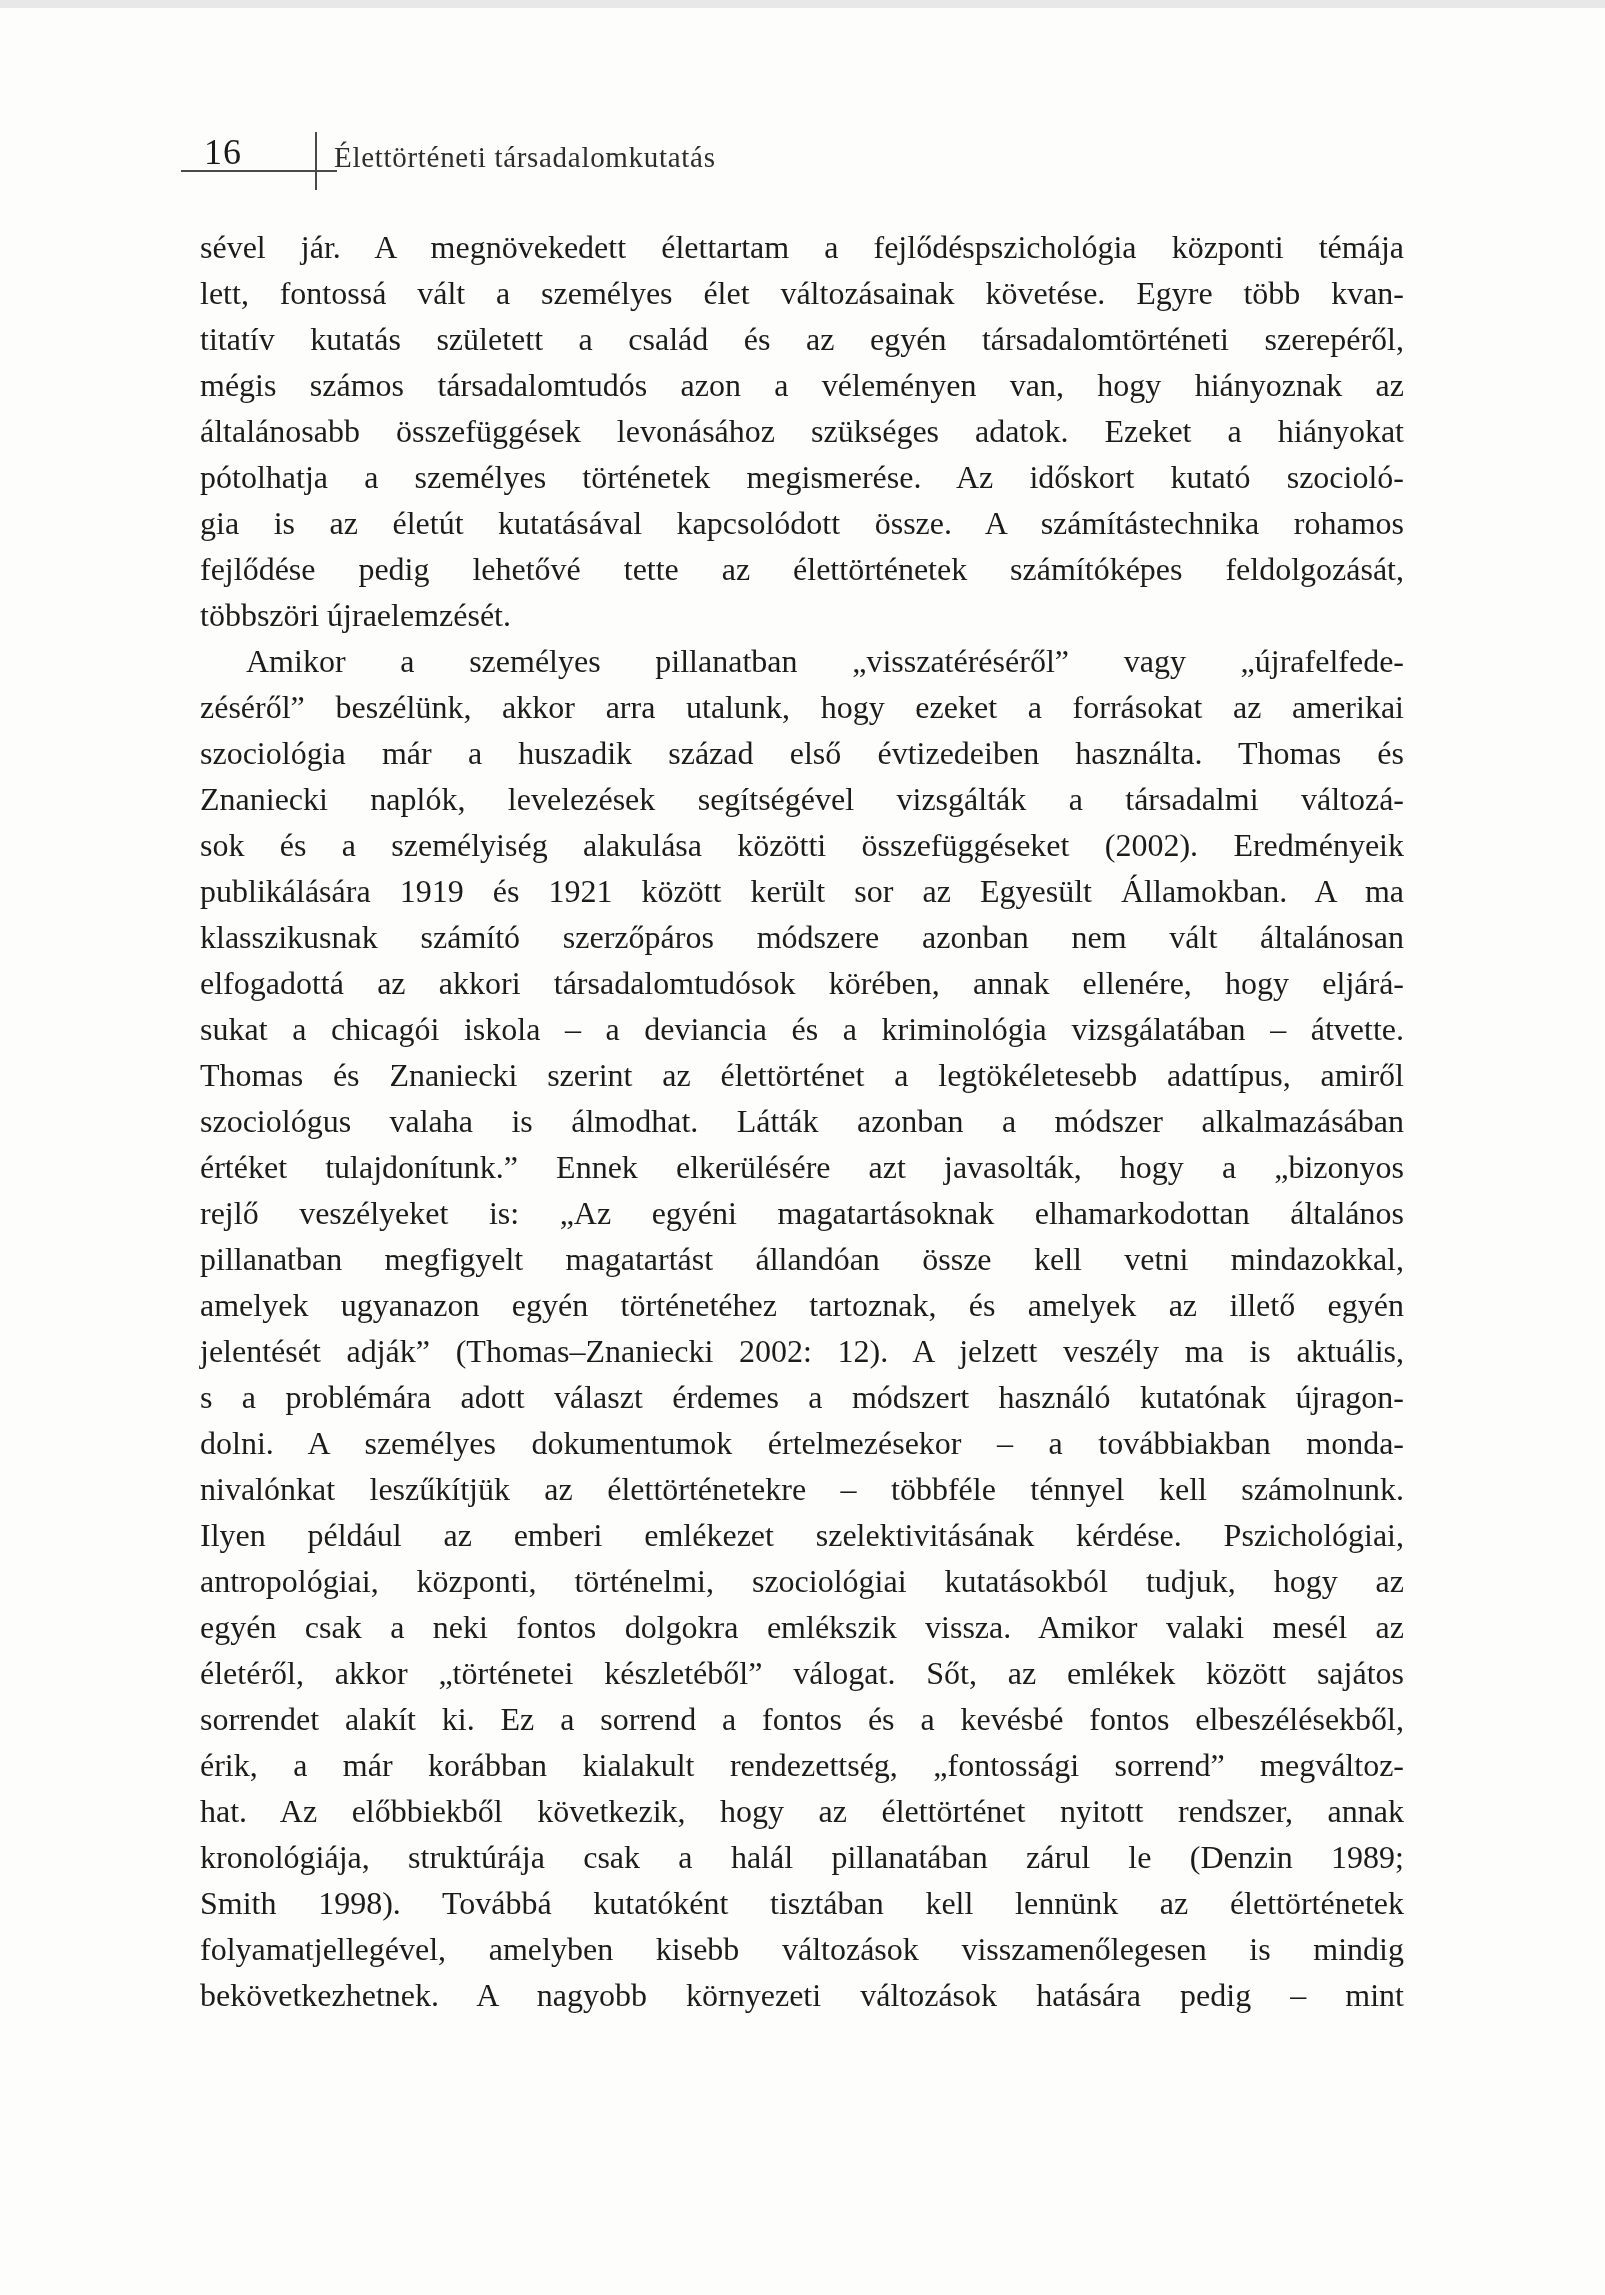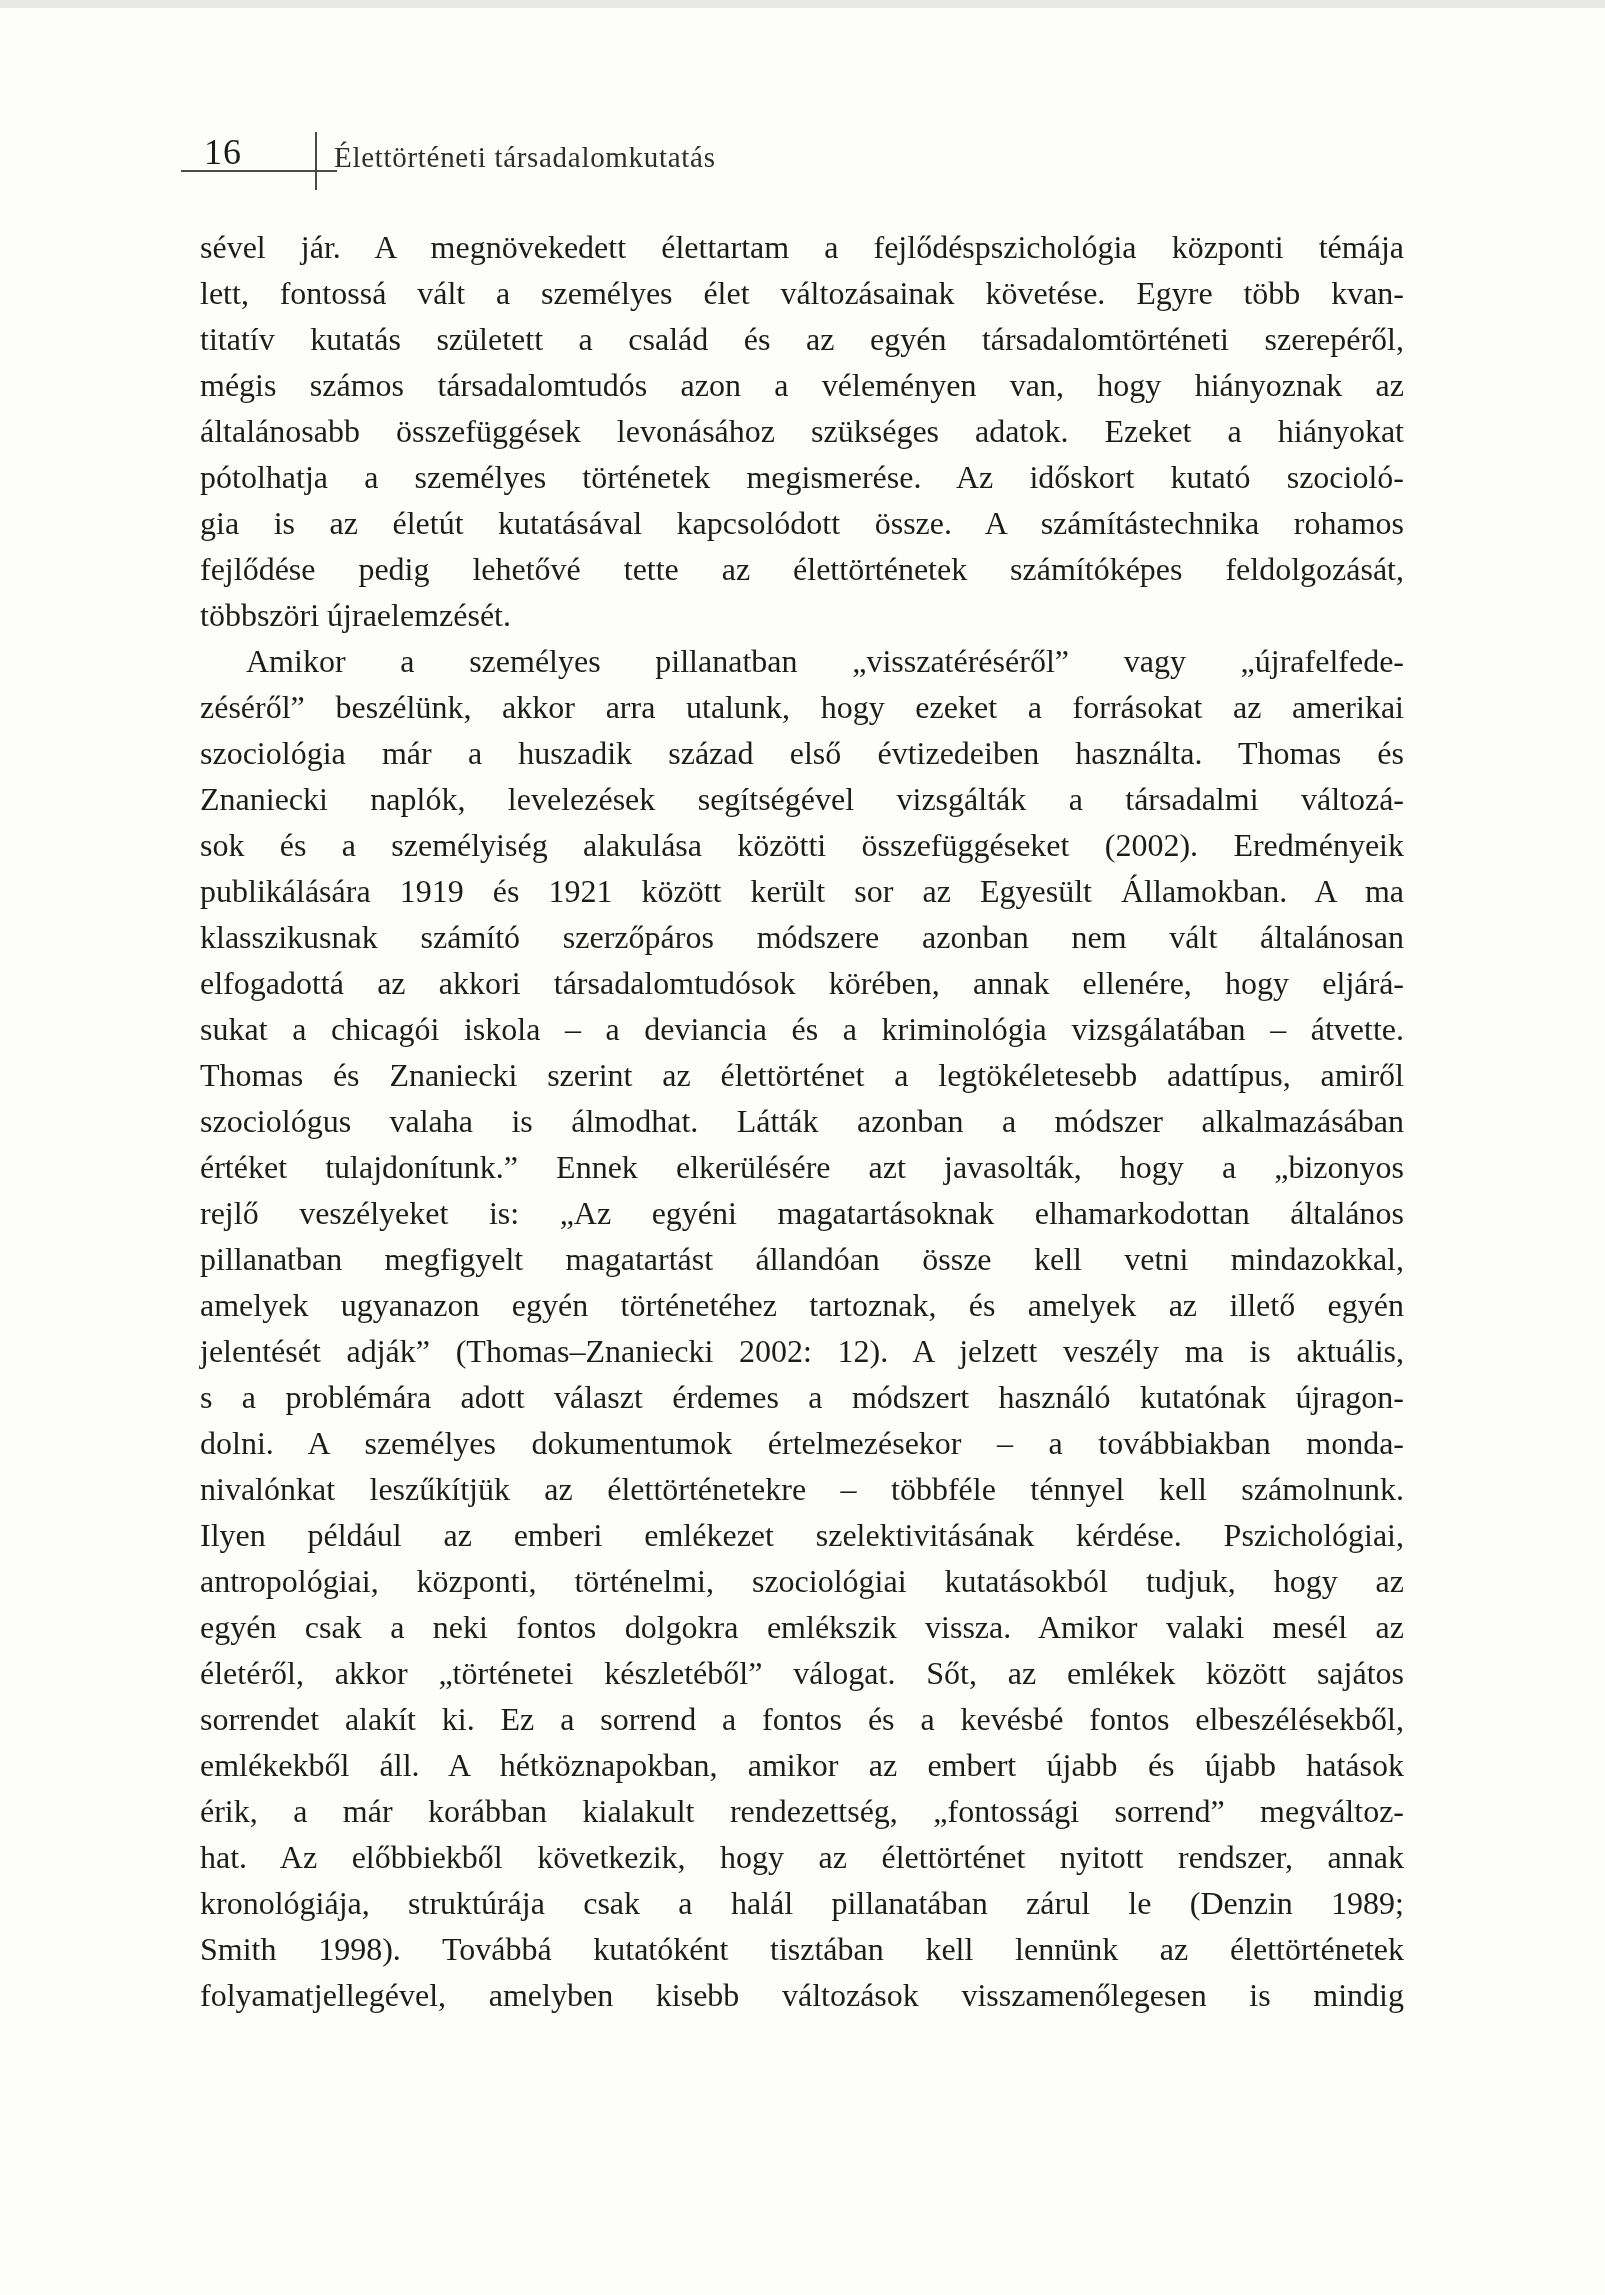--- a/index.html
+++ b/index.html
@@ -121,22 +121,22 @@
       <div class="line">amelyek ugyanazon egyén történetéhez tartoznak, és amelyek az illető egyén</div>
       <div class="line">jelentését adják” (Thomas–Znaniecki 2002: 12). A jelzett veszély ma is aktuális,</div>
       <div class="line">s a problémára adott választ érdemes a módszert használó kutatónak újragon-</div>
       <div class="line">dolni. A személyes dokumentumok értelmezésekor – a továbbiakban monda-</div>
       <div class="line">nivalónkat leszűkítjük az élettörténetekre – többféle ténnyel kell számolnunk.</div>
       <div class="line">Ilyen például az emberi emlékezet szelektivitásának kérdése. Pszichológiai,</div>
       <div class="line">antropológiai, központi, történelmi, szociológiai kutatásokból tudjuk, hogy az</div>
       <div class="line">egyén csak a neki fontos dolgokra emlékszik vissza. Amikor valaki mesél az</div>
       <div class="line">életéről, akkor „történetei készletéből” válogat. Sőt, az emlékek között sajátos</div>
       <div class="line">sorrendet alakít ki. Ez a sorrend a fontos és a kevésbé fontos elbeszélésekből,</div>
-      <div class="line">emlékekből áll. A hétköznapokban, amikor az embert újabb és újabb hatások</div>
       <div class="line">érik, a már korábban kialakult rendezettség, „fontossági sorrend” megváltoz-</div>
       <div class="line">hat. Az előbbiekből következik, hogy az élettörténet nyitott rendszer, annak</div>
       <div class="line">kronológiája, struktúrája csak a halál pillanatában zárul le (Denzin 1989;</div>
       <div class="line">Smith 1998). Továbbá kutatóként tisztában kell lennünk az élettörténetek</div>
       <div class="line">folyamatjellegével, amelyben kisebb változások visszamenőlegesen is mindig</div>
+      <div class="line">bekövetkezhetnek. A nagyobb környezeti változások hatására pedig – mint</div>
     </div>
 
 </div>
 
 
 </body></html>

